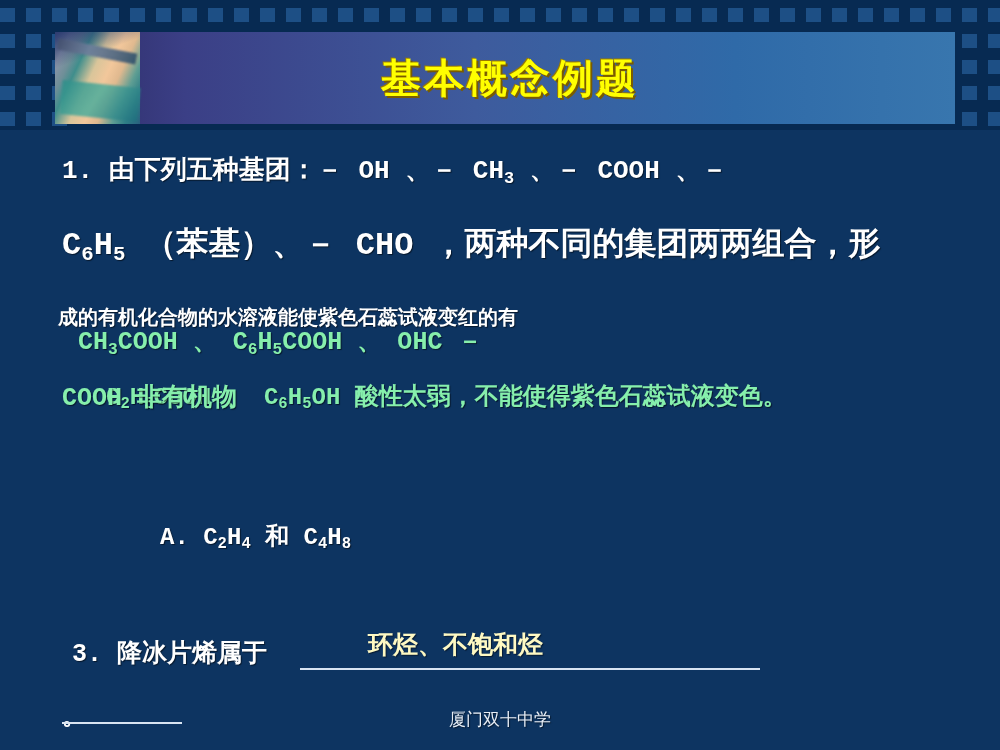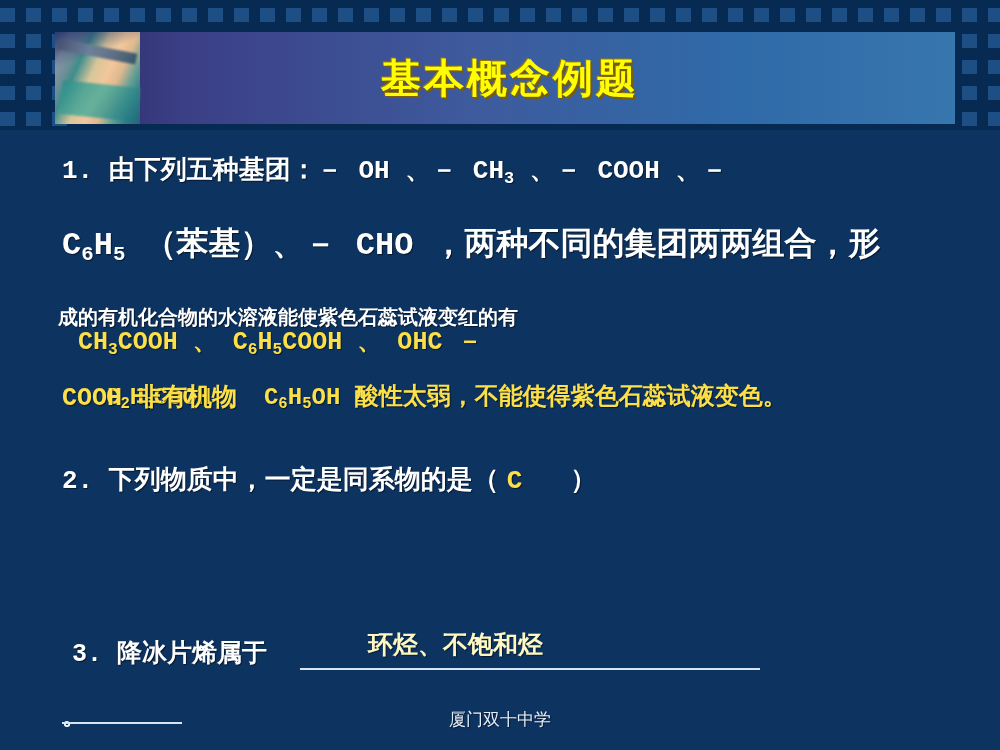--- a/index.html
+++ b/index.html
@@ -114,21 +114,21 @@
 
   
   .body-text {
     position: absolute;
     color: #ffffff;
     font-family: Liberation Mono, monospace;
     font-weight: bold;
     white-space: nowrap;
     text-shadow: 1px 1px 1px rgba(0,0,0,0.55);
   }
-  .yellow { color: #fde047; }
+  .yellow { color: #86efac; }
   sub {
     font-size: 0.65em;
     vertical-align: baseline;
     position: relative;
     bottom: -0.28em;
   }
 
   #q1-l1 { left: 62px;  top: 152px; font-size: 26px; }
   #q1-l2 { left: 62px;  top: 222px; font-size: 32px; }
   #q1-l3 { left: 58px;  top: 268px; font-size: 20px; margin-top: 36px; }
@@ -308,24 +308,22 @@
   </div>
 
   <div class="body-text" id="q1-l1"><span>1. 由下列五种基团：－ OH 、－ CH</span><sub>3</sub><span> 、－ COOH 、－</span></div>
   <div class="body-text" id="q1-l2"><span>C</span><sub>6</sub><span>H</span><sub>5</sub><span> （苯基）、－ CHO ，两种不同的集团两两组合，形</span></div>
   <div class="body-text" id="q1-l3">成的有机化合物的水溶液能使紫色石蕊试液变红的有</div>
   <div class="body-text yellow" id="q1-ans"><span>CH</span><sub>3</sub><span>COOH 、 C</span><sub>6</sub><span>H</span><sub>5</sub><span>COOH 、 OHC －</span></div>
 
   <div class="body-text yellow" id="overlap-b"><span>C</span><sub>2</sub><span>H</span><sub>5</sub><span>COOH 、 C</span><sub>6</sub><span>H</span><sub>5</sub><span>OH 酸性太弱，不能使得紫色石蕊试液变色。</span></div>
   <div class="body-text yellow" id="overlap-a"><span>COOH 非有机物</span></div>
 
-  <div class="body-text" id="q2">
-    <span>2. 下列物质中，一定是同系物的是（</span><span class="yellow" style="padding:0 48px 0 8px;">C</span><span>）</span>
-  </div>
-
+
+  <div class="body-text" id="q2-optA"><span>A. C</span><sub>2</sub><span>H</span><sub>4</sub><span> 和 C</span><sub>4</sub><span>H</span><sub>8</sub></div>
 
   <div class="body-text" id="q3">3. 降冰片烯属于</div>
   <div id="q3-answer">环烃、不饱和烃</div>
   <div id="q3-rule"></div>
   <div id="q3-tail">。</div>
   <div id="q3-tail-rule"></div>
 
   <div id="footer">厦门双十中学</div>
 
 </div>

